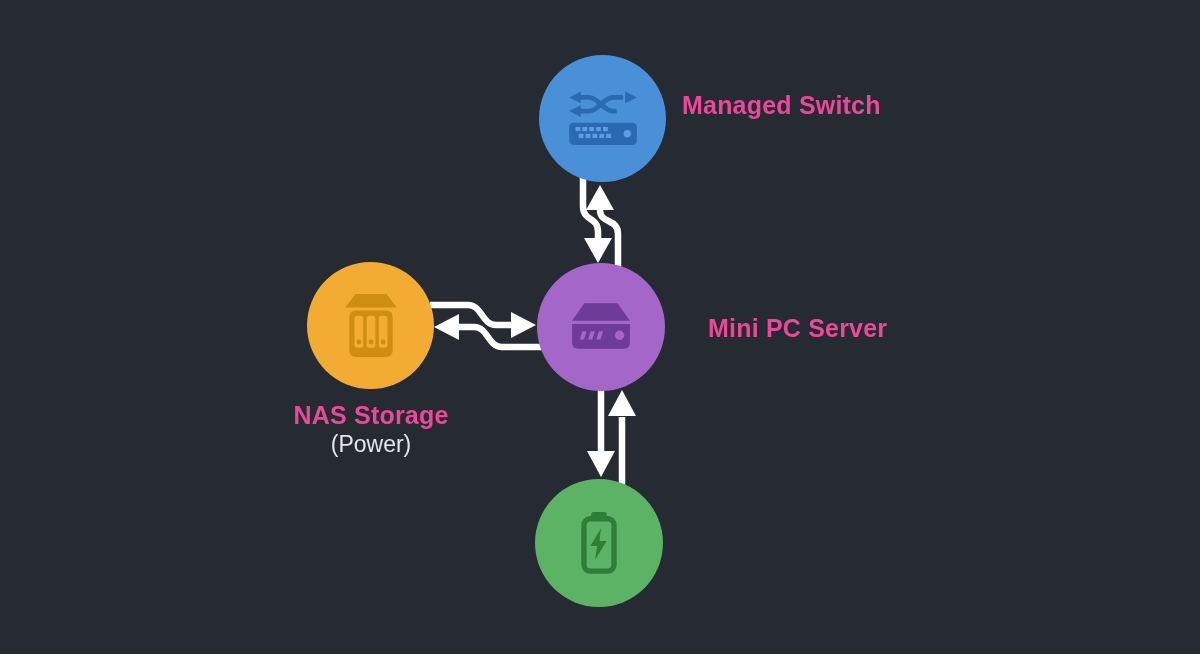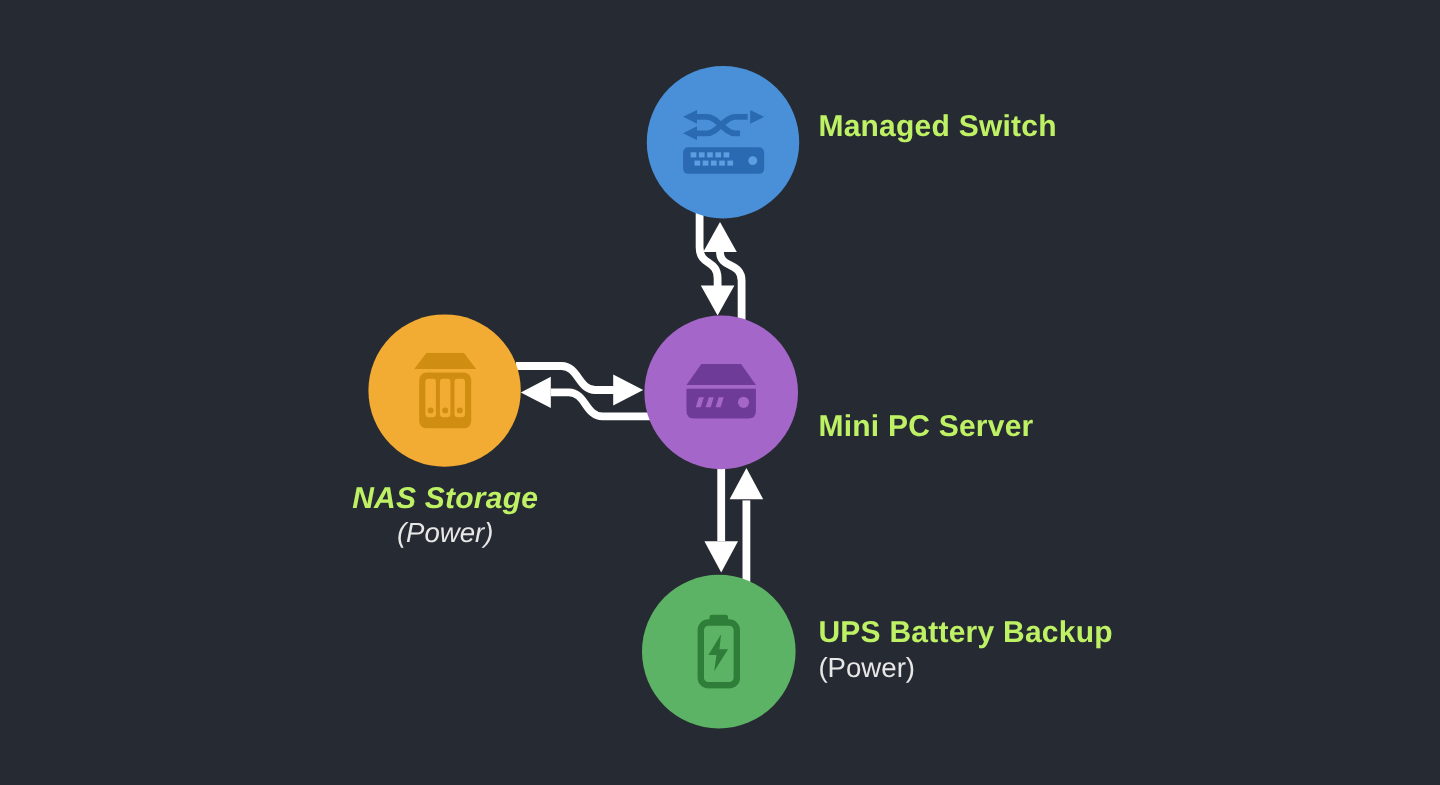--- a/index.html
+++ b/index.html
@@ -21,32 +21,32 @@
   }
   .node-switch { left: 539px; top: 55px;  width: 127px; height: 127px; background: #4a90d8; }
   .node-nas    { left: 307px; top: 262px; width: 127px; height: 127px; background: #f2ac33; }
   .node-minipc { left: 537px; top: 263px; width: 128px; height: 128px; background: #a566c9; }
   .node-ups    { left: 535px; top: 479px; width: 128px; height: 128px; background: #5cb365; }
   .label { position: absolute; }
   .node-title {
     font-size: 25px;
     font-weight: 700;
     line-height: 30px;
-    color: #bef264;
+    color: #ec4899;
     letter-spacing: 0.2px;
   }
   .node-subtitle {
     font-size: 23px;
     font-weight: 400;
     line-height: 29px;
     color: #e7e7e7;
   }
   .label-switch { left: 682px; top: 90px; }
-  .label-minipc { left: 682px; top: 313px; margin-top: 27px; }
-  .label-nas    { left: 245px; top: 400px; width: 252px; text-align: center; font-style: italic; }
+  .label-minipc { left: 708px; top: 313px; }
+  .label-nas    { left: 245px; top: 400px; width: 252px; text-align: center; }
   .label-ups    { left: 682px; top: 512px; }
 </style>
 </head>
 <body>
 
 <div class="canvas">
 
   <svg class="connectors" width="1200" height="654" viewBox="0 0 1200 654">
 
     <g stroke="#ffffff" stroke-width="6.5" fill="none">
@@ -149,18 +149,14 @@
 
   <div class="label label-nas">
     <div class="node-title">NAS Storage</div>
     <div class="node-subtitle">(Power)</div>
   </div>
 
   <div class="label label-minipc">
     <div class="node-title">Mini PC Server</div>
   </div>
 
-  <div class="label label-ups">
-    <div class="node-title">UPS Battery Backup</div>
-    <div class="node-subtitle">(Power)</div>
-  </div>
 
 </div>
 
 </body></html>

